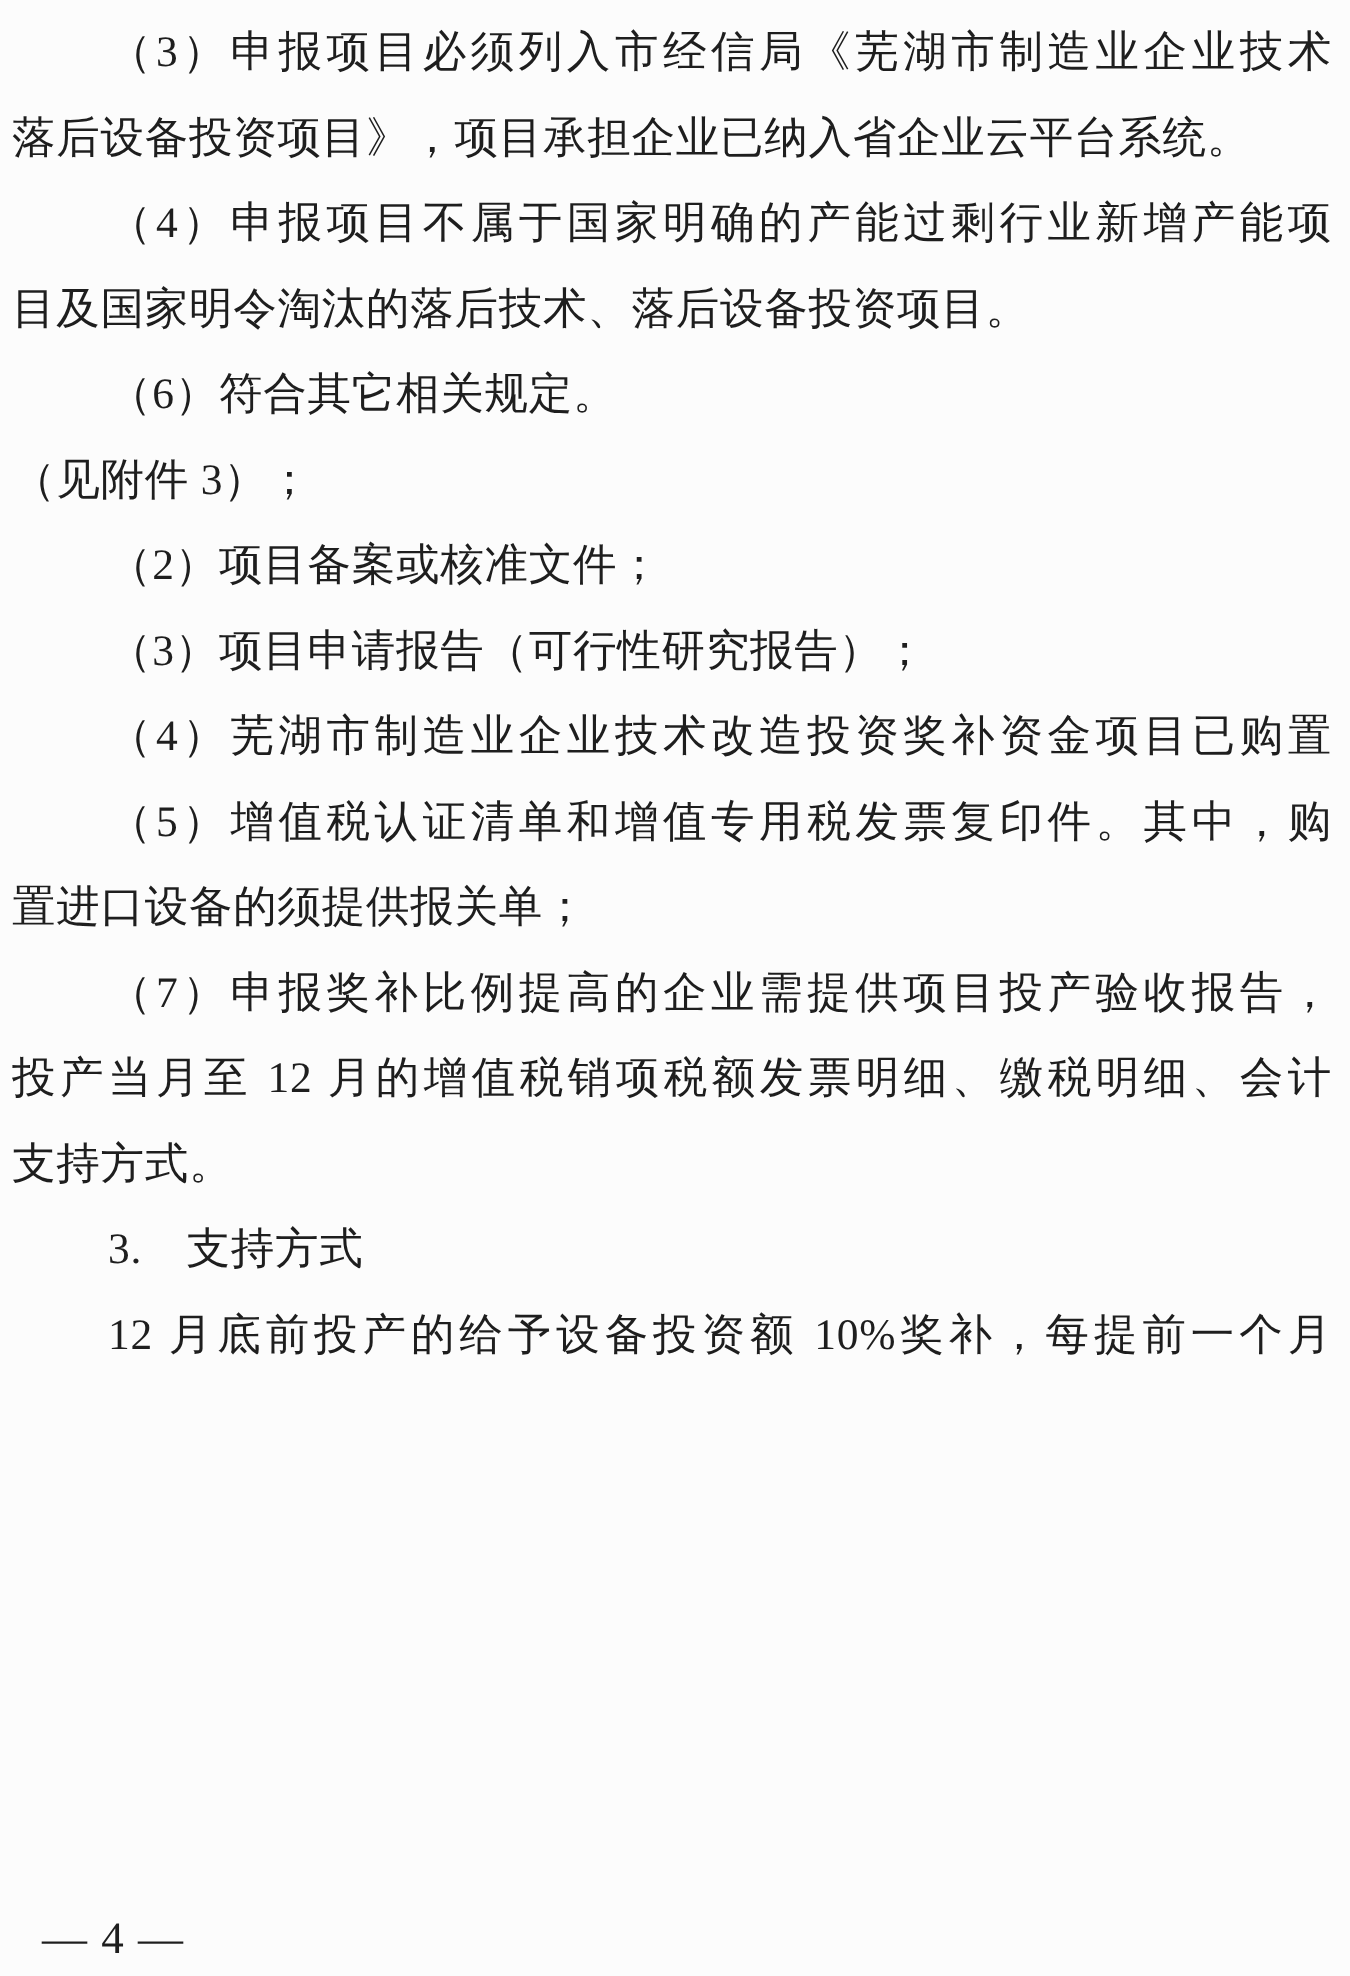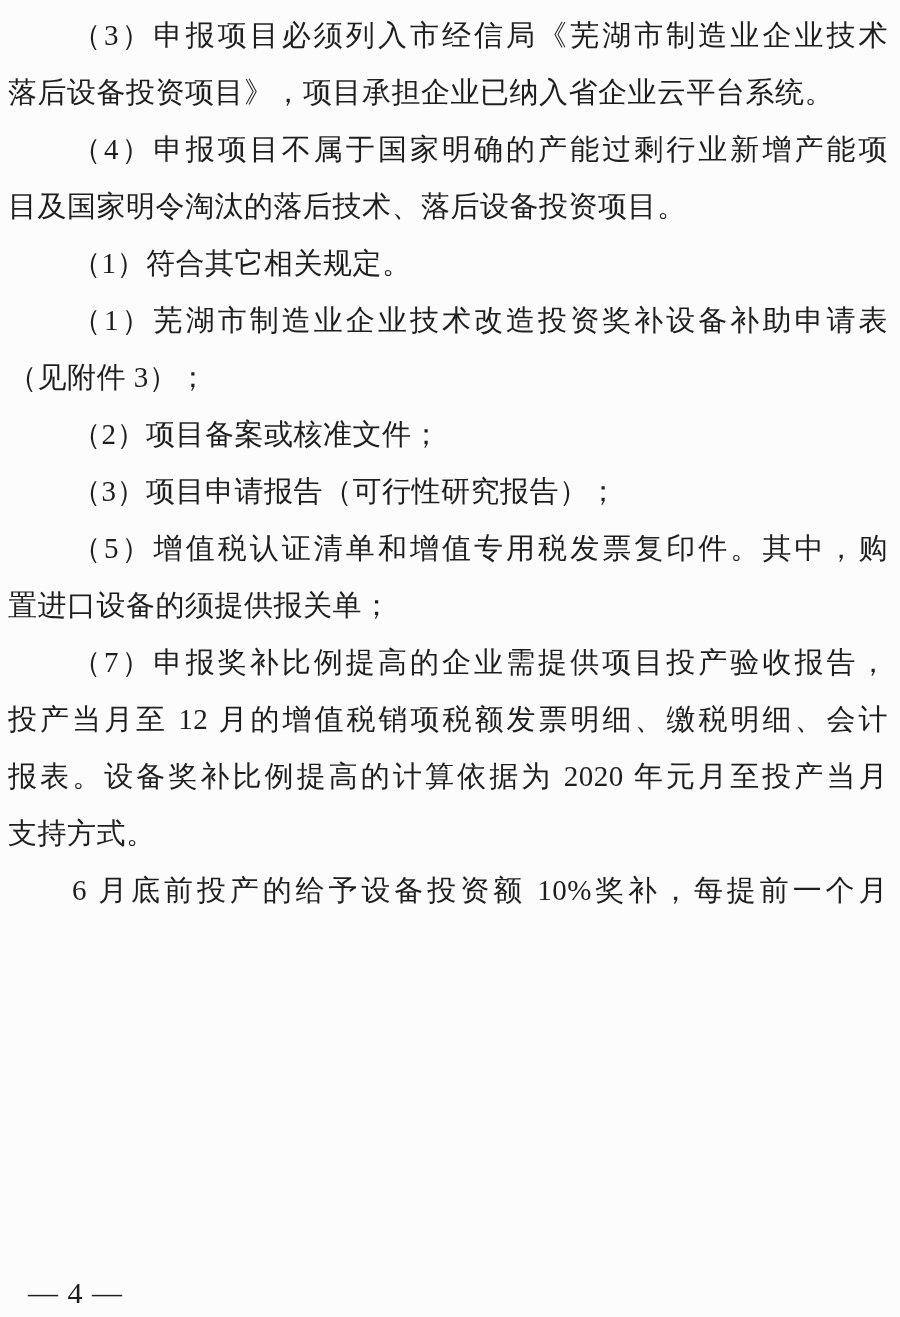--- a/index.html
+++ b/index.html
@@ -47,27 +47,27 @@
   }
 </style>
 </head>
 <body style="background: rgb(252, 252, 252); color: rgb(30, 30, 30);">
 
 <div class="doc-body">
     <div class="text-line indent justify">（3）申报项目必须列入市经信局《芜湖市制造业企业技术</div>
     <div class="text-line">落后设备投资项目》，项目承担企业已纳入省企业云平台系统。</div>
     <div class="text-line indent justify">（4）申报项目不属于国家明确的产能过剩行业新增产能项</div>
     <div class="text-line">目及国家明令淘汰的落后技术、落后设备投资项目。</div>
-    <div class="text-line indent">（1）符合其它相关规定。</div>
-    <div class="text-line indent justify">（1）芜湖市制造业企业技术改造投资奖补设备补助申请表</div>
+    <div class="text-line indent">（6）符合其它相关规定。</div>
     <div class="text-line">（见附件 3）；</div>
     <div class="text-line indent">（2）项目备案或核准文件；</div>
     <div class="text-line indent">（3）项目申请报告（可行性研究报告）；</div>
+    <div class="text-line indent justify">（4）芜湖市制造业企业技术改造投资奖补资金项目已购置</div>
     <div class="text-line indent justify">（5）增值税认证清单和增值专用税发票复印件。其中，购</div>
     <div class="text-line">置进口设备的须提供报关单；</div>
     <div class="text-line indent justify">（7）申报奖补比例提高的企业需提供项目投产验收报告，</div>
     <div class="text-line justify">投产当月至 12 月的增值税销项税额发票明细、缴税明细、会计</div>
-    <div class="text-line justify">报表。设备奖补比例提高的计算依据为 2020 年元月至投产当月</div>
     <div class="text-line">支持方式。</div>
-    <div class="text-line indent justify">6 月底前投产的给予设备投资额 10%奖补，每提前一个月</div>
+    <div class="text-line indent">3.　支持方式</div>
+    <div class="text-line indent justify">12 月底前投产的给予设备投资额 10%奖补，每提前一个月</div>
   </div>
 
 <div class="page-number">— 4 —</div>
 
 </body></html>

